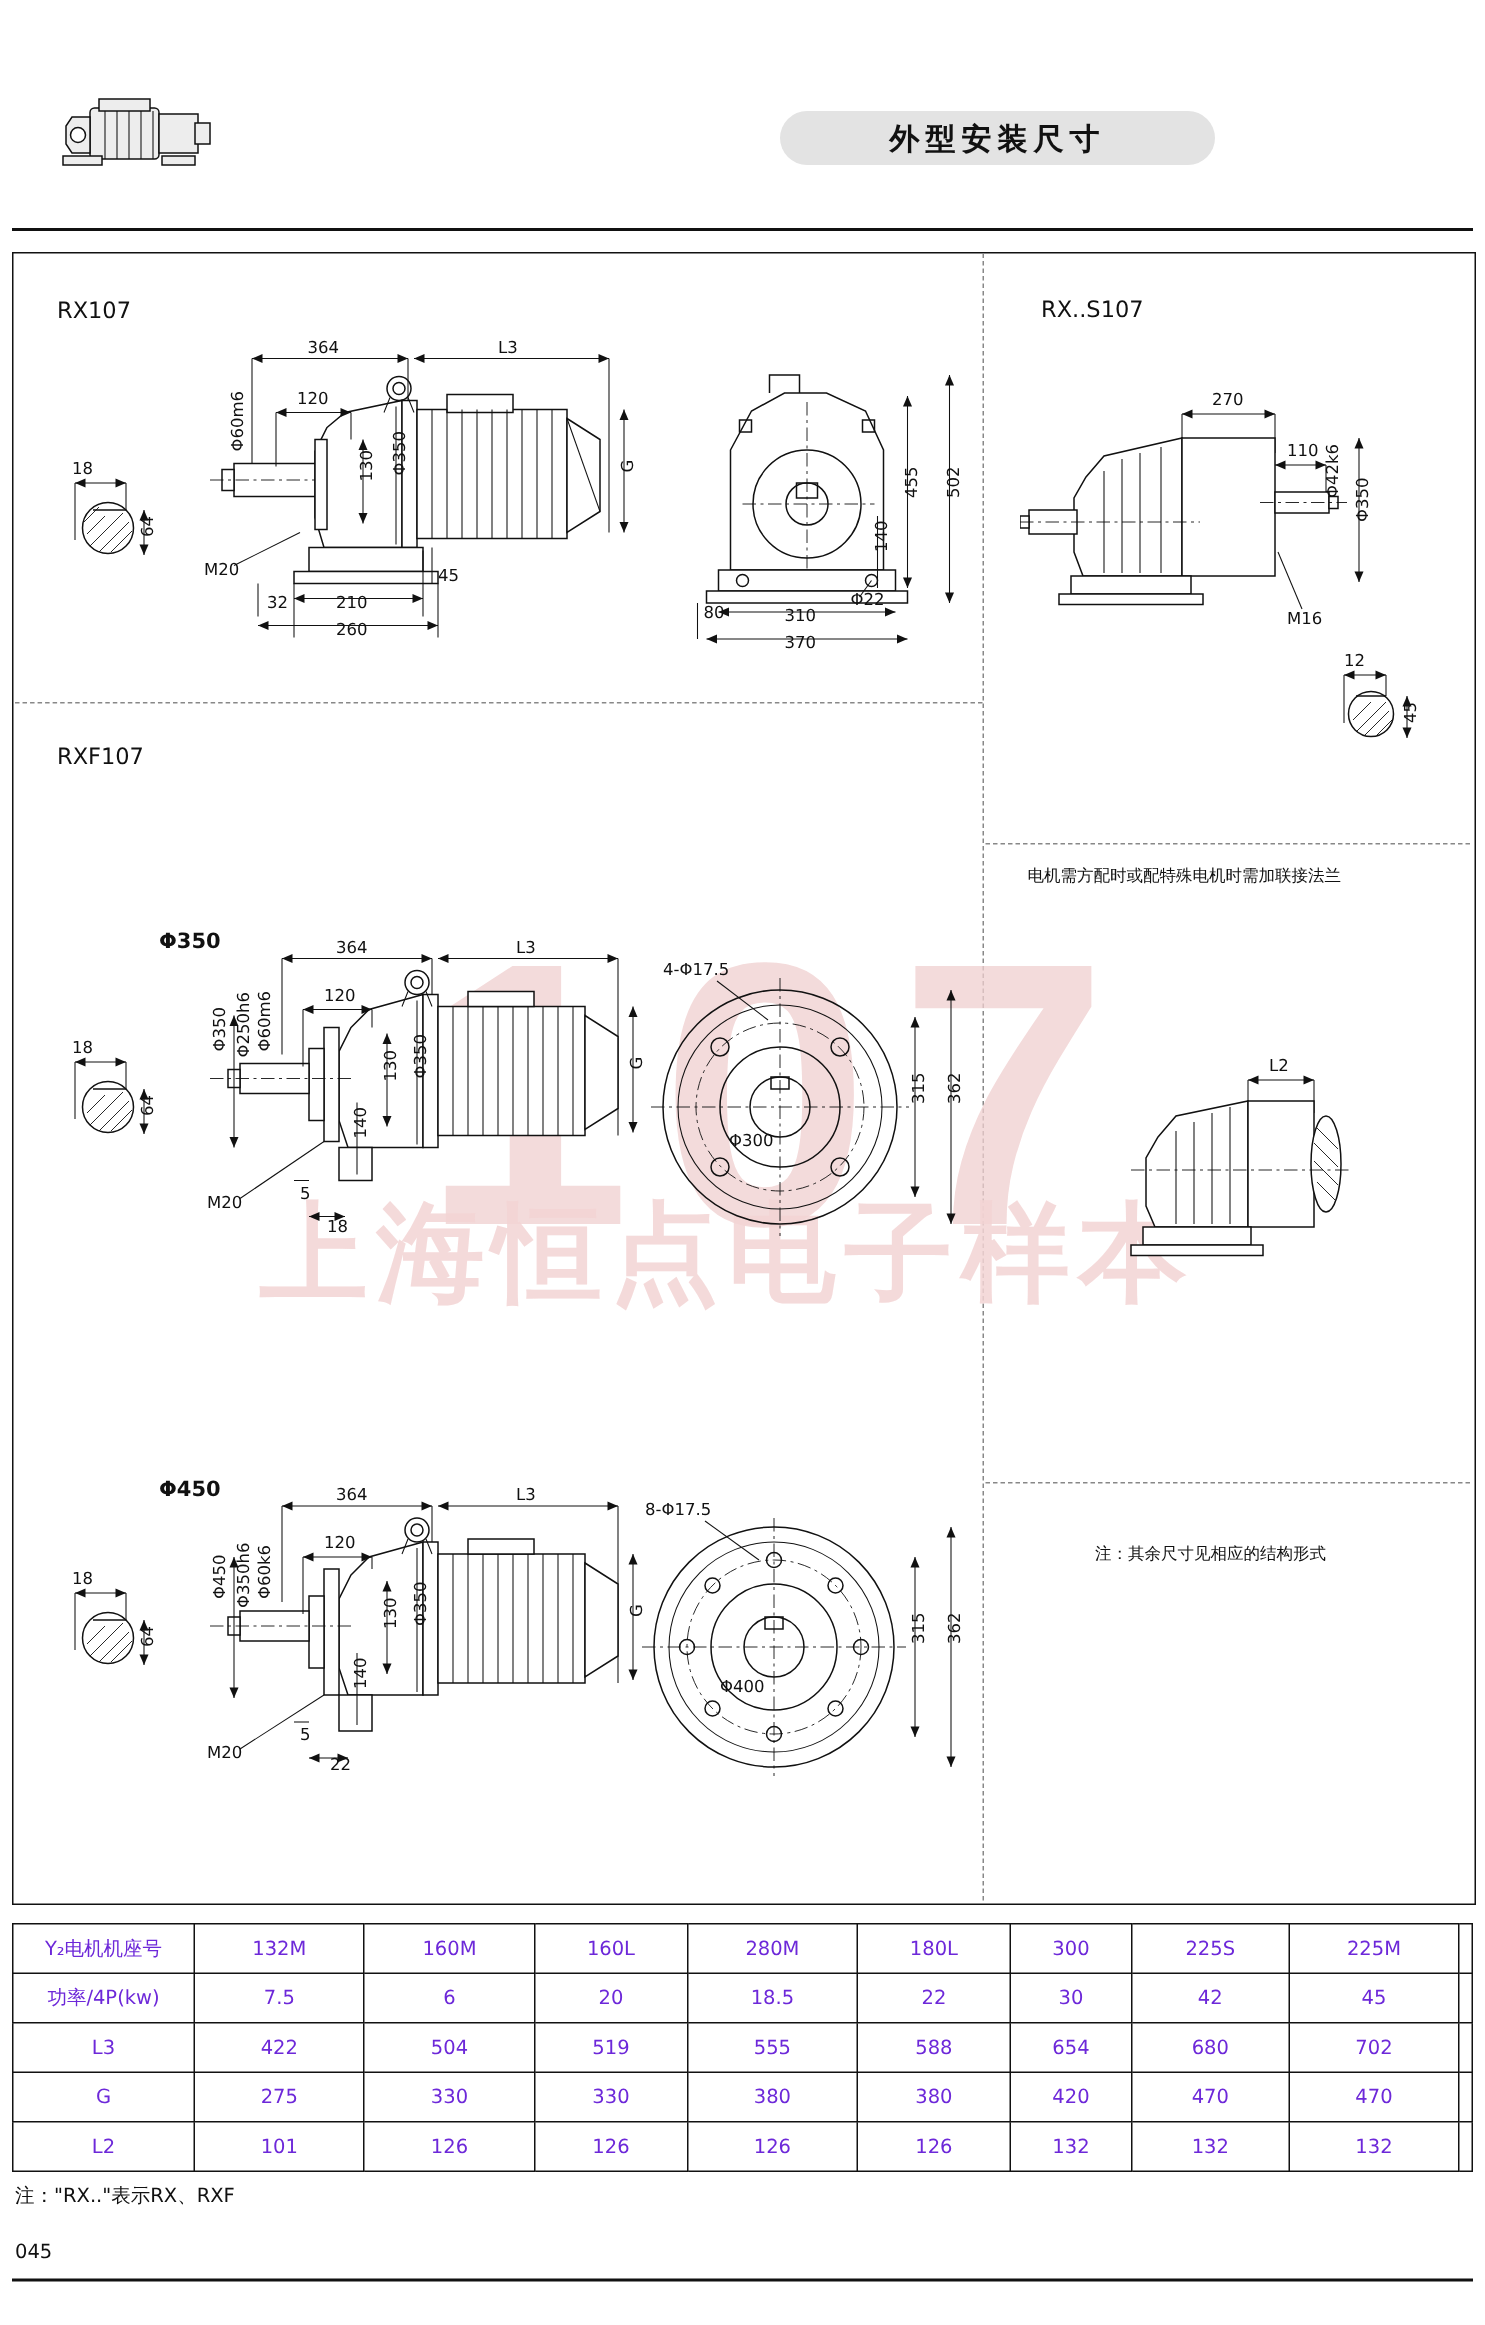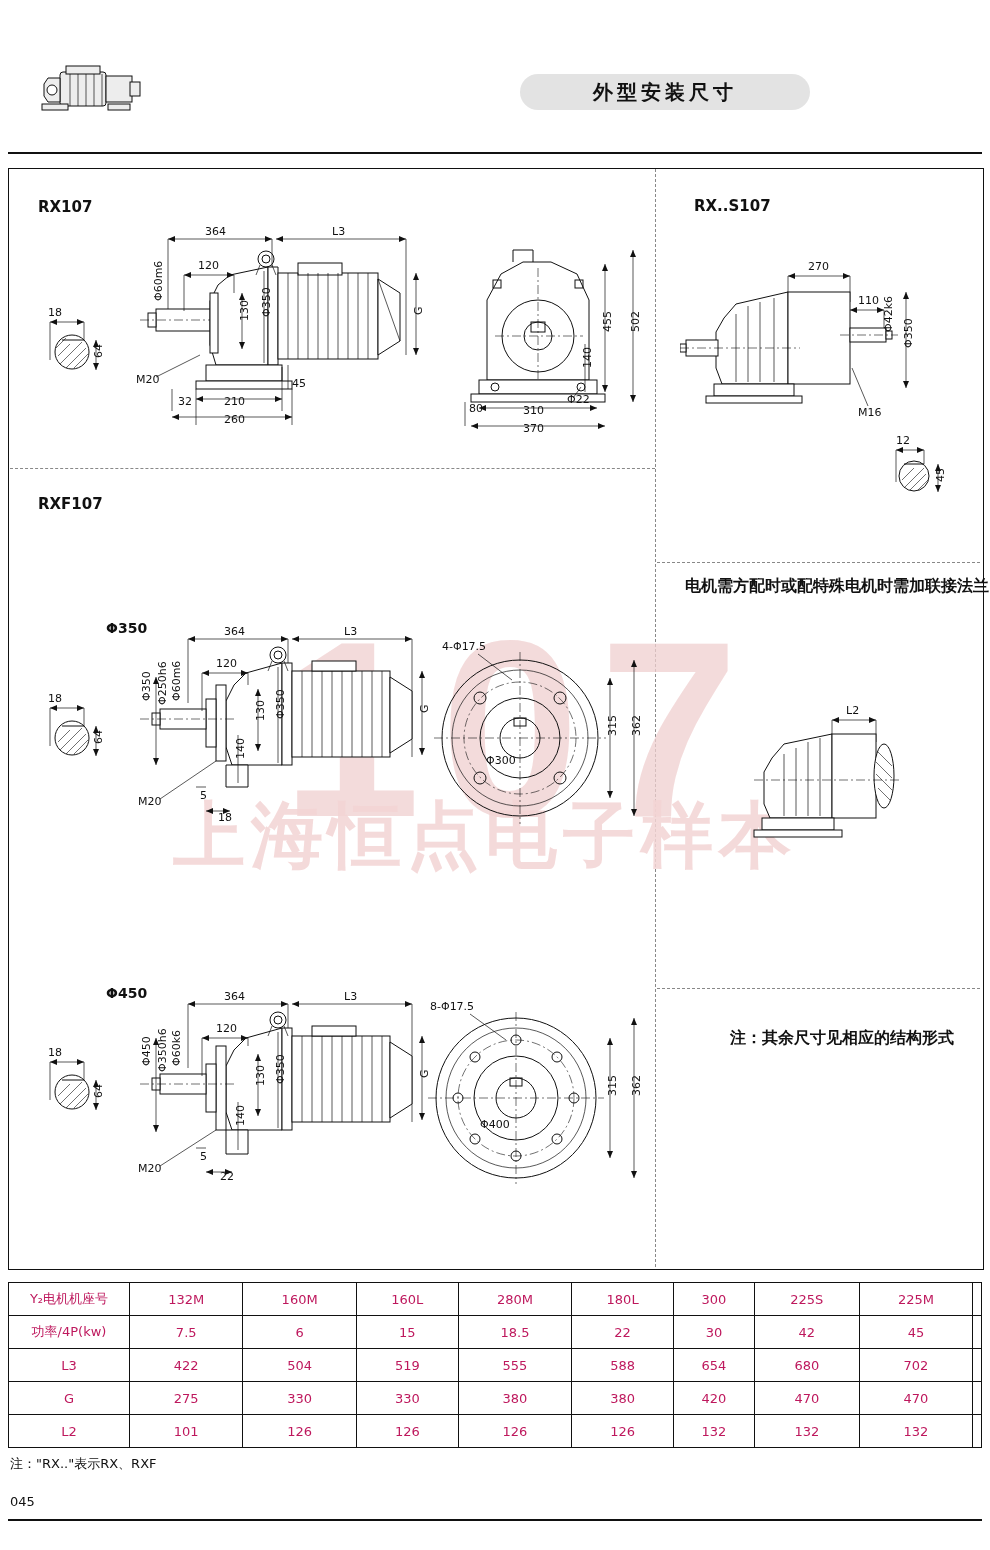--- a/index.html
+++ b/index.html
@@ -36,24 +36,24 @@
     border:1px solid #111;
   }
   .vdash {
     position:absolute; left:655px; top:169px; width:0; height:1098px;
     border-left:1px dashed #888;
   }
   .hdash-left-1 { position:absolute; left:10px; top:468px; width:645px; border-top:1px dashed #888; }
   .hdash-right-1 { position:absolute; left:657px; top:562px; width:323px; border-top:1px dashed #888; }
   .hdash-right-2 { position:absolute; left:657px; top:988px; width:323px; border-top:1px dashed #888; }
 
-  .sect-label { position:absolute; font-size:15px; font-weight:bold; font-family:"DejaVu Sans", sans-serif; }
+  .sect-label { position:absolute; font-size:15px; font-weight:normal; font-family:"DejaVu Sans", sans-serif; }
   .phi-label { position:absolute; font-size:14px; font-weight:bold; font-family:"DejaVu Sans", sans-serif; }
 
-  .note { position:absolute; font-size:16px; font-family:"DejaVu Sans", sans-serif; color:#111;font-weight:bold; }
+  .note { position:absolute; font-size:11px; font-family:"DejaVu Sans", sans-serif; color:#111; }
 
   
   .wm-num {
     position:absolute; left:150px; top:600px; width:740px; height:260px;
     font-size:250px; font-weight:bold; color:#f0cfcf;
     font-family:"Liberation Sans", sans-serif;
     letter-spacing:20px; line-height:260px; text-align:center;
     opacity:.75; pointer-events:none; user-select:none;
   }
   .wm-cn {
@@ -72,21 +72,21 @@
   .thin { stroke:#111; stroke-width:.7; fill:none; }
   .cl { stroke:#111; stroke-width:.6; fill:none; stroke-dasharray:9 3 2 3; }
   .fillw { fill:#fff; stroke:#111; stroke-width:1; }
   .fillg { fill:#ededed; stroke:#111; stroke-width:1; }
   .hatch { stroke:#111; stroke-width:.6; }
 
   
   .tbl { position:absolute; left:8px; top:1282px; width:974px; border-collapse:collapse; }
   .tbl td {
     border:1px solid #111; height:30px; text-align:center;
-    font-size:13px; font-family:"DejaVu Sans", sans-serif; color:#be185d;
+    font-size:13px; font-family:"DejaVu Sans", sans-serif; color:#6d28d9;
   }
   .tbl td.rowhead { width:118px; }
   .tbl td.last { border-right:1px solid #111; }
   .foot-note { position:absolute; left:10px; top:1455px; font-size:13px; font-family:"DejaVu Sans", sans-serif; }
   .pageno { position:absolute; left:10px; top:1494px; font-size:13px; font-family:"DejaVu Sans", sans-serif; }
 </style>
 </head>
 <body>
 
 <div class="page">
@@ -667,21 +667,21 @@
         <td>180L</td>
         <td>300</td>
         <td>225S</td>
         <td>225M</td>
         <td class="last"></td>
       </tr>
       <tr>
         <td class="rowhead">功率/4P(kw)</td>
         <td>7.5</td>
         <td>6</td>
-        <td>15</td>
+        <td>20</td>
         <td>18.5</td>
         <td>22</td>
         <td>30</td>
         <td>42</td>
         <td>45</td>
         <td class="last"></td>
       </tr>
       <tr>
         <td class="rowhead">L3</td>
         <td>422</td>

